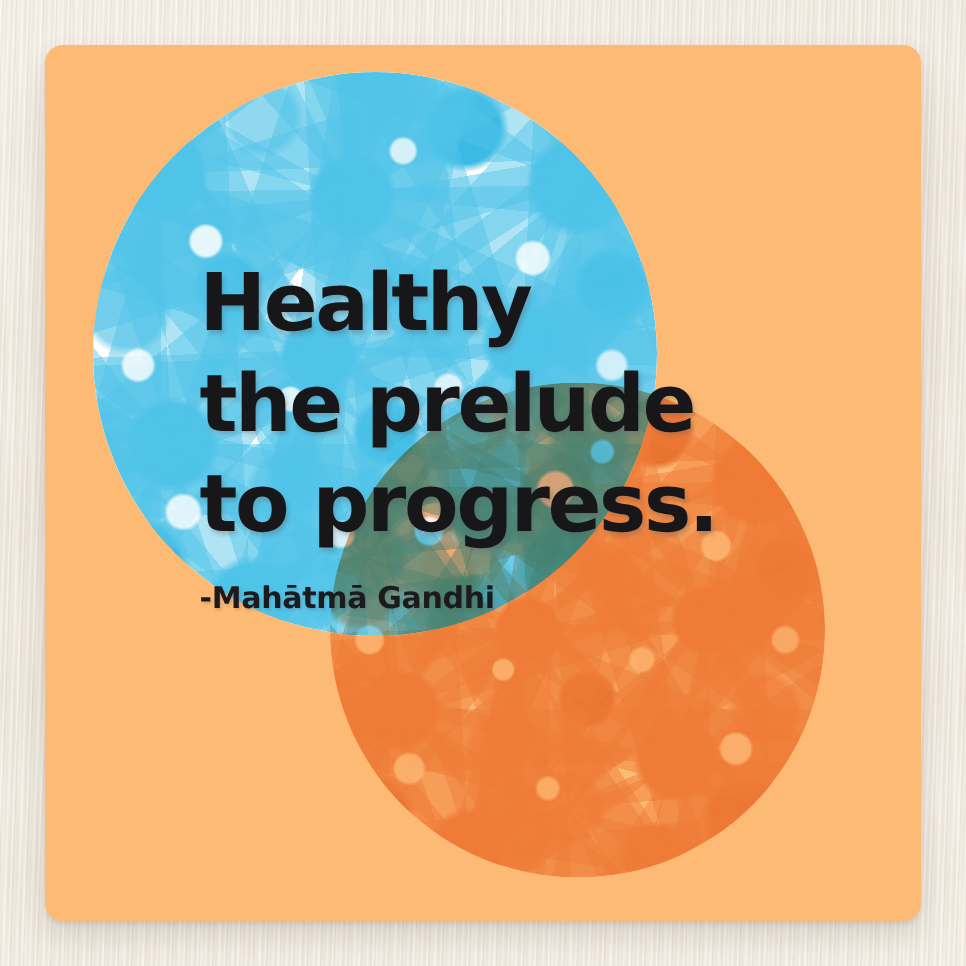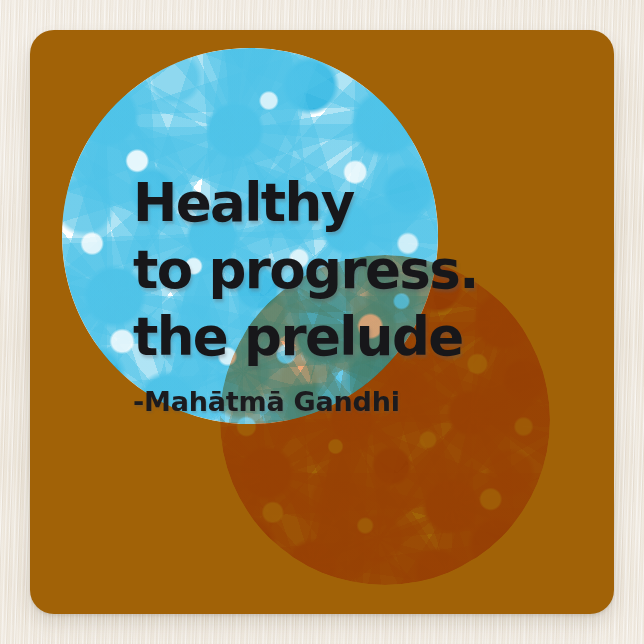--- a/index.html
+++ b/index.html
@@ -34,22 +34,22 @@
         rgba(255,255,255,0.10) 0px,
         rgba(205,192,175,0.05) 60px,
         rgba(255,255,255,0.10) 120px),
       linear-gradient(160deg,#f3eee6 0%,#ece5d9 45%,#f1ebe1 100%);
   }
 
   
   .coaster{
     position:absolute;
     left:30px;top:30px;width:584px;height:584px;
-    background:#a16207;
-    border-radius:24px;
+    background:#fdba74;
+    border-radius:12px;
     overflow:hidden;
     box-shadow:
       0 2px 3px rgba(120,106,86,0.16),
       0 7px 14px rgba(120,106,86,0.13),
       0 14px 26px rgba(120,106,86,0.08);
   }
   .coaster-inner{position:absolute;inset:0;}
 
   
   .circle{
@@ -150,21 +150,21 @@
     line-height:67px;
     font-weight:700;
     letter-spacing:-1.6px;
     color:#17171a;
     white-space:nowrap;
     text-shadow:1.5px 2.5px 3px rgba(90,90,95,0.30);
   }
   .attribution{
     margin-top:16px;
     font-family:"DejaVu Sans",sans-serif;
-    font-size:27px;
+    font-size:20px;
     font-weight:600;
     letter-spacing:-0.2px;
     color:#1b1b1e;
     white-space:nowrap;
     text-shadow:1px 1.5px 2px rgba(90,90,95,0.28);
   }
 </style>
 </head>
 <body>
 
@@ -184,20 +184,20 @@
 
       <div class="circle" id="circle-orange" style="--c1:#F0A878; --c2:#F7C7A4; --c3:#E8965F; --p:rgba(232,150,95,0.55);">
         <div class="floral blue"></div>
         <div class="floral-petals" style="--p:rgba(240,168,120,0.45);"></div>
         <div class="floral-speck"></div>
         <div class="floral-edge"></div>
       </div>
 
       <div class="quote-block">
         <div class="quote-line">Healthy</div>
+        <div class="quote-line">the prelude</div>
         <div class="quote-line">to progress.</div>
-        <div class="quote-line">the prelude</div>
         <div class="attribution">-Mahātmā Gandhi</div>
       </div>
 
     </div>
   </div>
 </div>
 
 </body></html>

